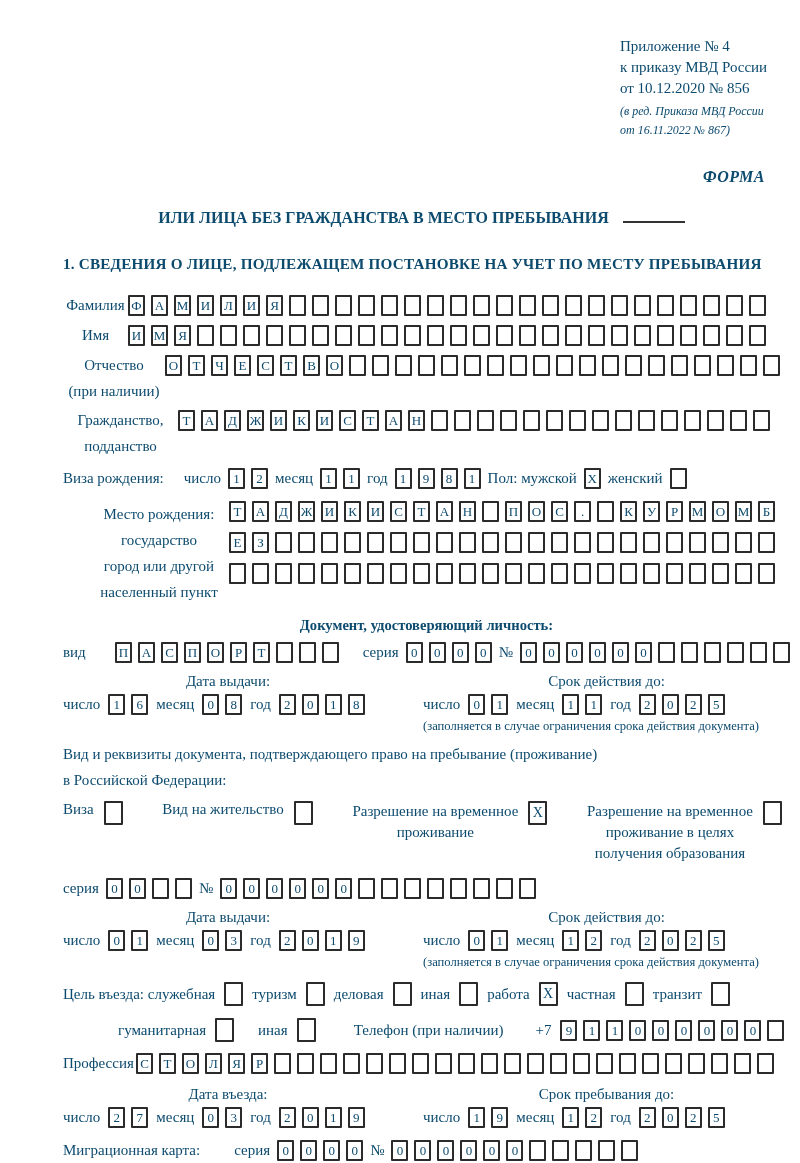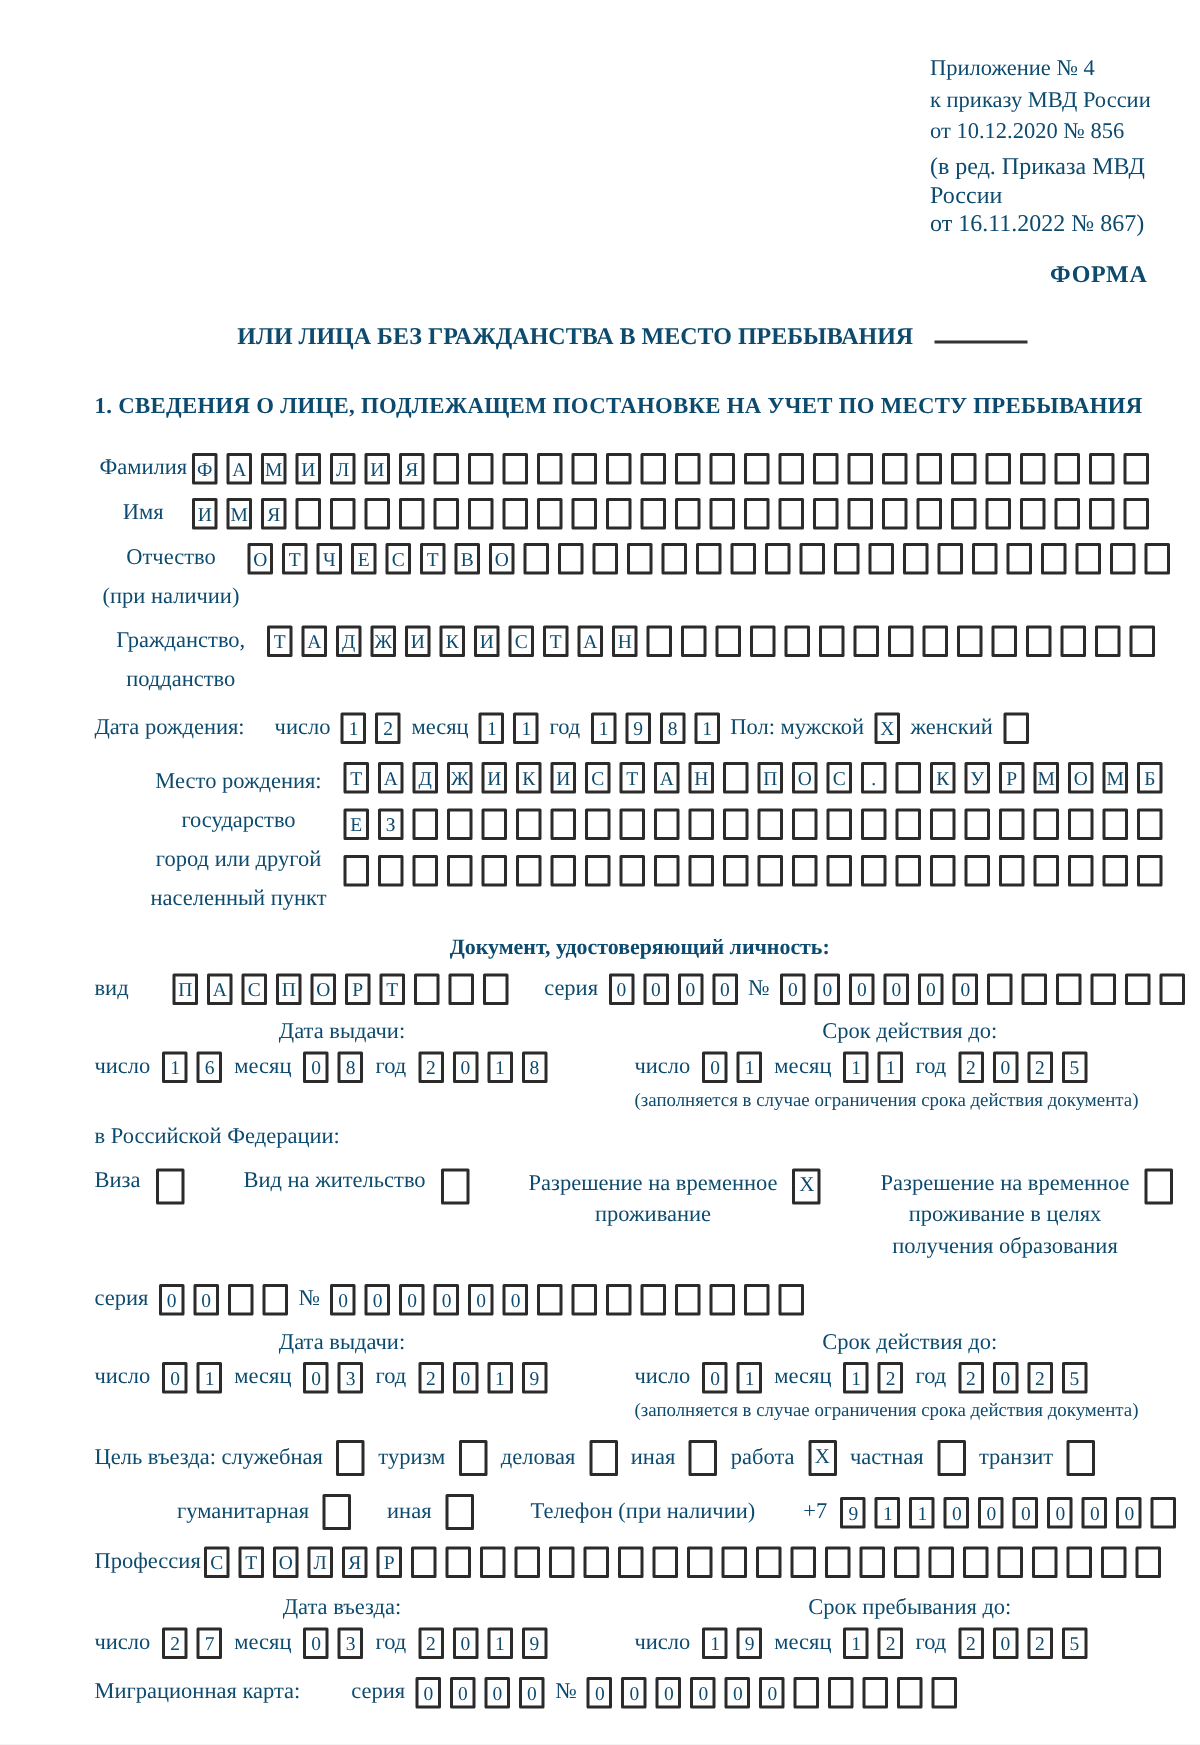--- a/index.html
+++ b/index.html
@@ -5,22 +5,22 @@
   * { margin:0; padding:0; box-sizing:border-box; }
   html,body { background:#e9e9e9; }
   .page {
     width:800px; height:1163px; margin:0 auto; background:#ffffff; color:#0c4a6e;
     font-family:"Liberation Serif","DejaVu Serif",serif; font-size:15px;
     padding:36px 10px 10px 63px; overflow:hidden; position:relative;
   }
   
   .annex { margin-left:557px; line-height:21px; }
   .annex div { white-space:nowrap; }
-  .edition { margin-left:557px; margin-top:3px; font-size:16px; line-height:19px; }
-  .forma { text-align:right; margin-right:25px; margin-top:16px; font-weight:bold; font-size:16px; letter-spacing:.5px; }
+  .edition { margin-left:557px; margin-top:3px; font-size:12px; line-height:19px;font-style:italic; }
+  .forma { text-align:right; margin-right:25px; margin-top:28px; font-weight:bold; font-size:16px; letter-spacing:.5px;font-style:italic; }
   .title { text-align:center; font-weight:bold; font-size:16px; margin-top:20px; line-height:23px; margin-right:10px; }
   .blank-line { display:inline-block; width:62px; border-bottom:2px solid #333; margin-left:14px; vertical-align:baseline; }
   .section1 { font-weight:bold; font-size:15.2px; margin-top:26px; letter-spacing:.2px; }
   
   .row { display:flex; align-items:flex-start; margin-top:9px; }
   .lbl { line-height:20px; flex:none;text-align:center; }
   .w65 { width:65px; } .w102 { width:102px; } .w115 { width:115px; } .w140 { width:140px;margin-left:26px; } .w45 { width:45px; }
   .cells { display:flex; gap:6px; flex:none; }
   .cell {
     width:17px; height:21px; border:2px solid #2b2b2b; border-radius:1px;
@@ -206,21 +206,21 @@
         <span class="cell"></span>
         <span class="cell"></span>
         <span class="cell"></span>
         <span class="cell"></span>
         <span class="cell"></span>
         <span class="cell"></span>
       </div>
   </div>
 
   <div class="row inline" style="margin-top:12px;">
-    <span>Дата рождения:</span>
+    <span>Виза рождения:</span>
     <span class="gap6"></span>
     <span>число</span>
     <span class="cells">
         <span class="cell">1</span>
         <span class="cell">2</span>
       </span>
     <span>месяц</span>
     <span class="cells">
         <span class="cell">1</span>
         <span class="cell">1</span>
@@ -413,20 +413,21 @@
             <span class="cell">2</span>
             <span class="cell">0</span>
             <span class="cell">2</span>
             <span class="cell">5</span>
           </span>
       </div>
       <div class="datenote">(заполняется в случае ограничения срока действия документа)</div>
     </div>
   </div>
 
+  <div style="margin-top:12px;">Вид и реквизиты документа, подтверждающего право на пребывание (проживание)</div>
   <div style="margin-top:9px;">в Российской Федерации:</div>
 
   <div class="perm-row checkbox">
     <div class="perm-item">
       <span>Виза</span>
       <span class="cells">
           <span class="cell"></span>
         </span>
     </div>
     <div class="perm-item">

